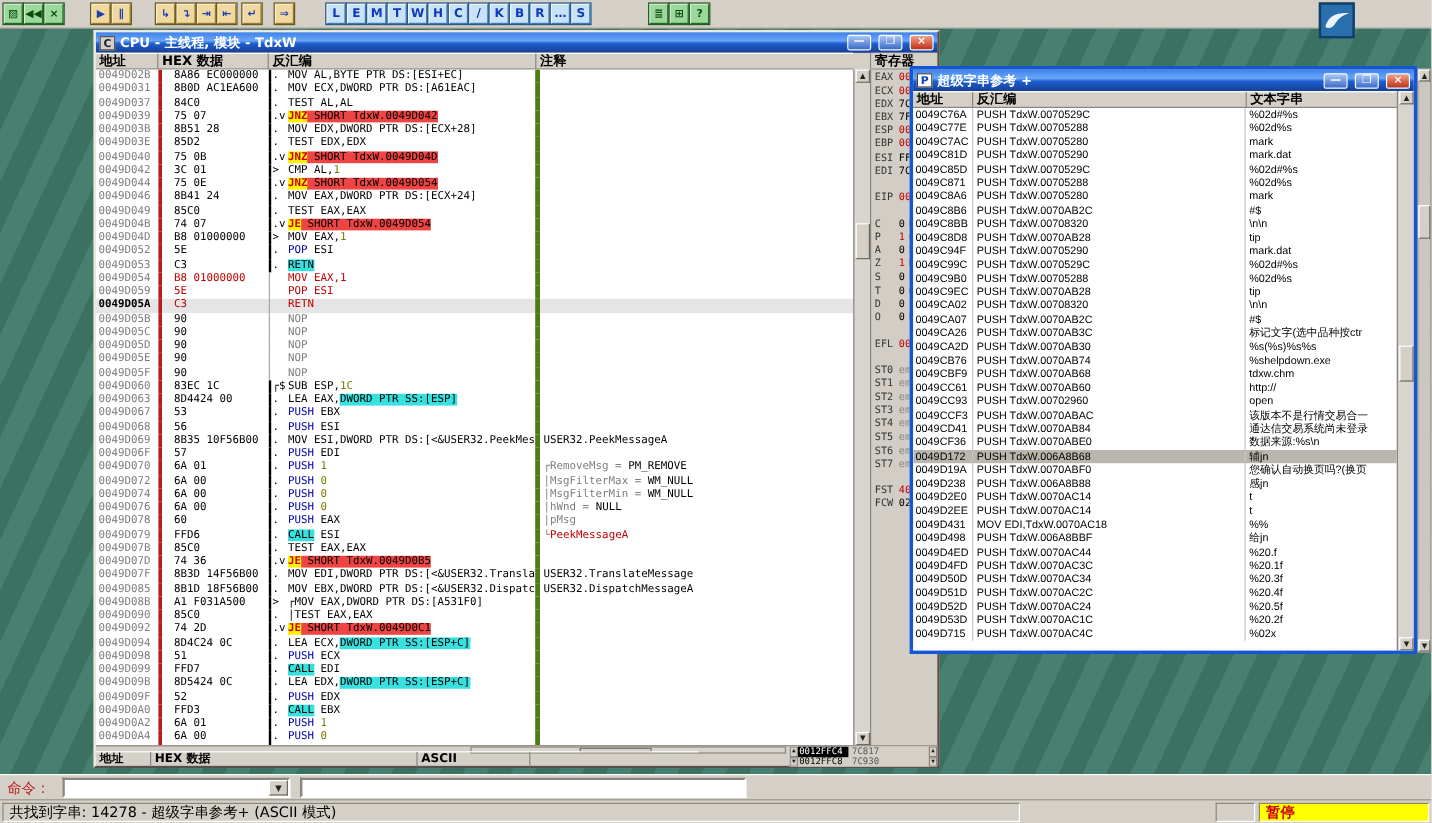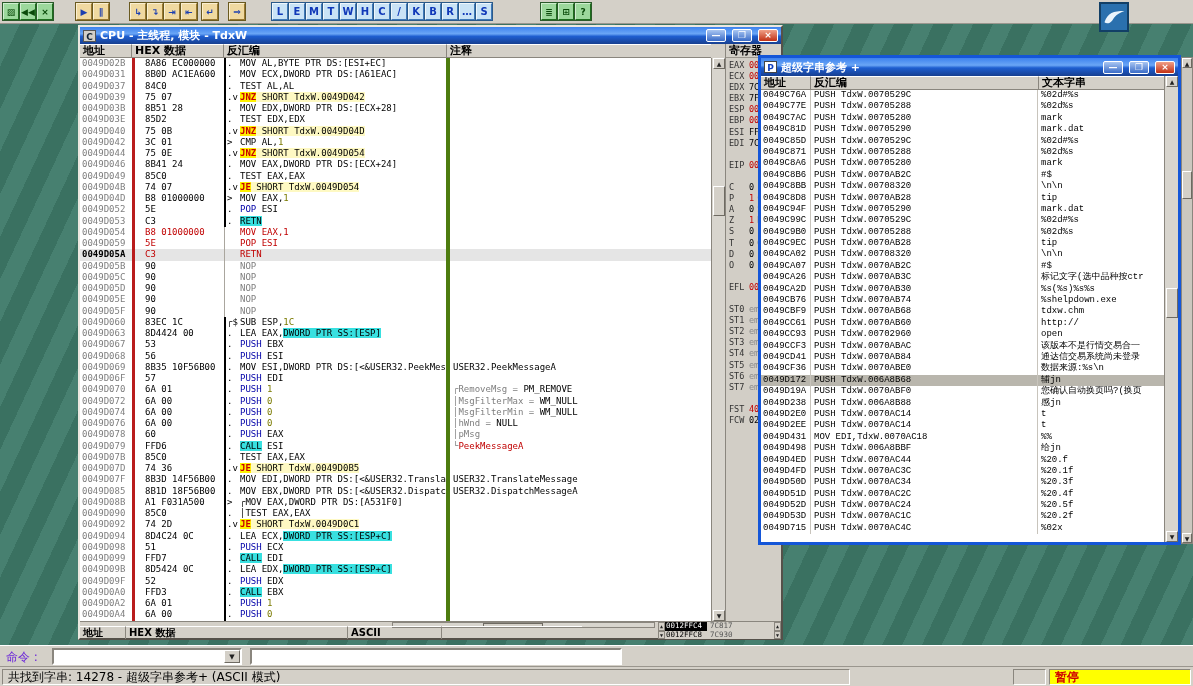--- a/index.html
+++ b/index.html
@@ -41,21 +41,21 @@
 .db{width:92px;flex:none;color:#000;border-left:3px solid #b91c1c;padding-left:10px;overflow:hidden}
 .dp{width:16px;flex:none;color:#000;border-left:1px solid #AAA69E;padding-left:2px}
 .drow.bar .dp{border-left:2px solid #000;padding-left:1px}
 .di{width:206px;flex:none;overflow:hidden}
 .dc{flex:1;overflow:hidden;border-left:4px solid #4d7c0f;padding-left:3px}
 .drow.sel{background:#e5e5e5}
 .drow.sel .da{color:#000;font-weight:bold}
 .drow.red .db{color:#C00000}
 .s-k{color:#000}.s-b{color:#0000A8}.s-n{color:#7A7A00}.s-r{color:#C00000}.s-g{color:#7E7E7E}
 .s-kb{color:#000;font-weight:normal}
-.s-y{background:#fef9c3;color:#000}.s-yr{background:#FFF100;color:#C80000;font-weight:bold}
+.s-y{background:#ef4444;color:#000}.s-yr{background:#FFF100;color:#C80000;font-weight:bold}
 .s-c{background:#38E0E0;color:#000}
 #cpu-vscroll{position:absolute;left:631px;top:31px;width:14px;height:563px;background:#D8D5CE;border-left:1px solid #8A867E}
 .scr-btn{position:absolute;left:1px;width:12px;height:11px;background:#D4D0C8;border:1px solid;border-color:#FFF #6E6A62 #6E6A62 #FFF;font-size:6px;text-align:center;line-height:10px;color:#222}
 #cpu-vscroll .thumb{position:absolute;left:1px;top:128px;width:12px;height:30px;background:#D4D0C8;border:1px solid;border-color:#FFF #6E6A62 #6E6A62 #FFF}
 #reg-pane{position:absolute;left:645px;top:17px;width:56px;height:577px;background:#D2CEC6;border-left:1px solid #8A867E;overflow:hidden}
 #reg-title{height:14px;font-size:11px;font-weight:bold;padding-left:3px;line-height:13px;border-bottom:1px solid #9A968E;background:#D4D0C8;white-space:nowrap}
 #reg-rows{font-family:"DejaVu Sans Mono",monospace;font-size:8.5px;padding:2px 0 0 3px}
 .rrow{height:11.1px;line-height:11.1px;white-space:pre}
 .rgap{height:11.1px}
 .rn{display:inline-block;min-width:20px;color:#333}
@@ -73,32 +73,32 @@
 .stk-row.hl .stk-a{background:#000;color:#FFF}
 .stk-v{flex:1;color:#555;padding-left:3px}
 .stk-btn{width:7px;flex:none;background:#D4D0C8;border:1px solid #8A867E;font-size:5px;text-align:center;line-height:7px;color:#222}
 
 
 #str-win{position:absolute;left:758px;top:55px;width:423px;height:490px;background:#D4D0C8;border:3px solid #1456D8;z-index:4}
 #str-win .titlebar{height:18px}
 .picon{width:13px;height:12px;background:#FFF;color:#1040C0;font-weight:bold;font-size:9px;line-height:12px;text-align:center;border:1px solid #444;flex:none}
 #str-header{position:absolute;left:0;top:18px;right:14px;height:14px;background:#D4D0C8;display:flex;font-size:11px;font-weight:bold}
 .shc0{width:50px}.shc1{width:228px}.shc2{flex:1;border-right:none}
-#str-rows{position:absolute;left:0;top:32px;right:14px;bottom:0;background:#FFF;overflow:hidden;font-family:Liberation Mono, monospace;font-size:9px}
+#str-rows{position:absolute;left:0;top:32px;right:14px;bottom:0;background:#FFF;overflow:hidden;font-family:Liberation Sans, sans-serif;font-size:9px}
 .srow{height:11.4px;line-height:11.4px;display:flex;white-space:pre;color:#000}
 .sa{width:50px;flex:none;padding-left:2px;overflow:hidden;border-right:1px solid #C8C4BC}
 .sd{width:227px;flex:none;padding-left:3px;overflow:hidden;border-right:1px solid #C8C4BC}
 .st{flex:1;padding-left:3px;overflow:hidden}
 .srow.sel{background:#B9B6AD}
 #str-vscroll{position:absolute;right:0;top:18px;bottom:0;width:14px;background:#D8D5CE;border-left:1px solid #8A867E}
 #str-vscroll .thumb{position:absolute;left:1px;top:212px;width:12px;height:30px;background:#D4D0C8;border:1px solid;border-color:#FFF #6E6A62 #6E6A62 #FFF}
 
 
 #cmdbar{position:absolute;left:0;top:645px;width:1193px;height:21px;background:#D4D0C8;border-top:1px solid #FFF}
-#cmd-label{position:absolute;left:6px;top:3px;font-size:12px;color:#6d28d9}
+#cmd-label{position:absolute;left:6px;top:3px;font-size:12px;color:#b91c1c}
 #cmd-combo{position:absolute;left:52px;top:2px;width:190px;height:17px;background:#FFF;border:2px solid;border-color:#8A867E #FFF #FFF #8A867E}
 #cmd-combo .drop{position:absolute;right:0;top:0;width:16px;height:13px;background:#D4D0C8;border:1px solid;border-color:#FFF #6E6A62 #6E6A62 #FFF;font-size:7px;text-align:center;line-height:12px;color:#222}
 #cmd-field{position:absolute;left:250px;top:2px;width:372px;height:17px;background:#FFF;border:2px solid;border-color:#8A867E #FFF #FFF #8A867E}
 
 
 #statusbar{position:absolute;left:0;top:666px;width:1193px;height:20px;background:#D4D0C8;border-top:1px solid #9A968E}
 .sb-cell{position:absolute;top:2px;height:16px;border:1px solid;border-color:#8A867E #FFF #FFF #8A867E;font-size:12px;line-height:14px;padding-left:5px;white-space:nowrap;overflow:hidden}
 #sb-left{left:2px;width:848px;color:#000}
 #sb-mid{left:1013px;width:33px}
 #sb-pause{left:1049px;width:142px;background:#FFFF00;color:#D00000;font-weight:bold}

